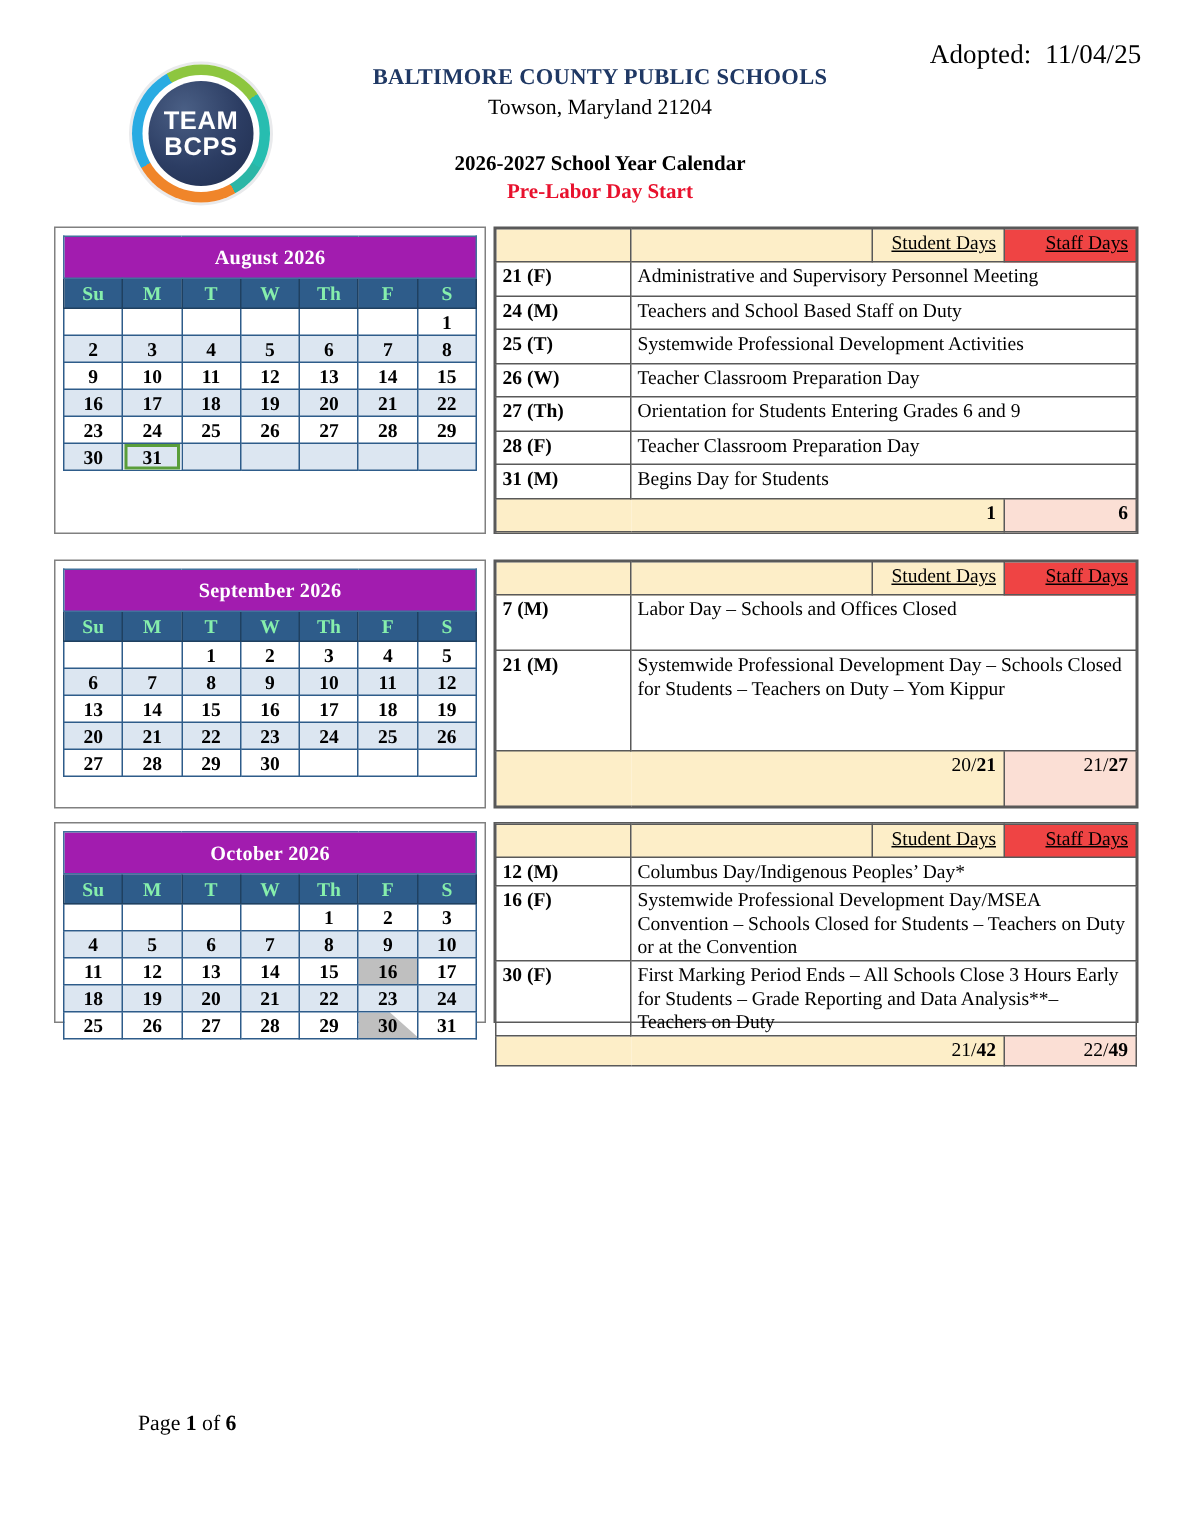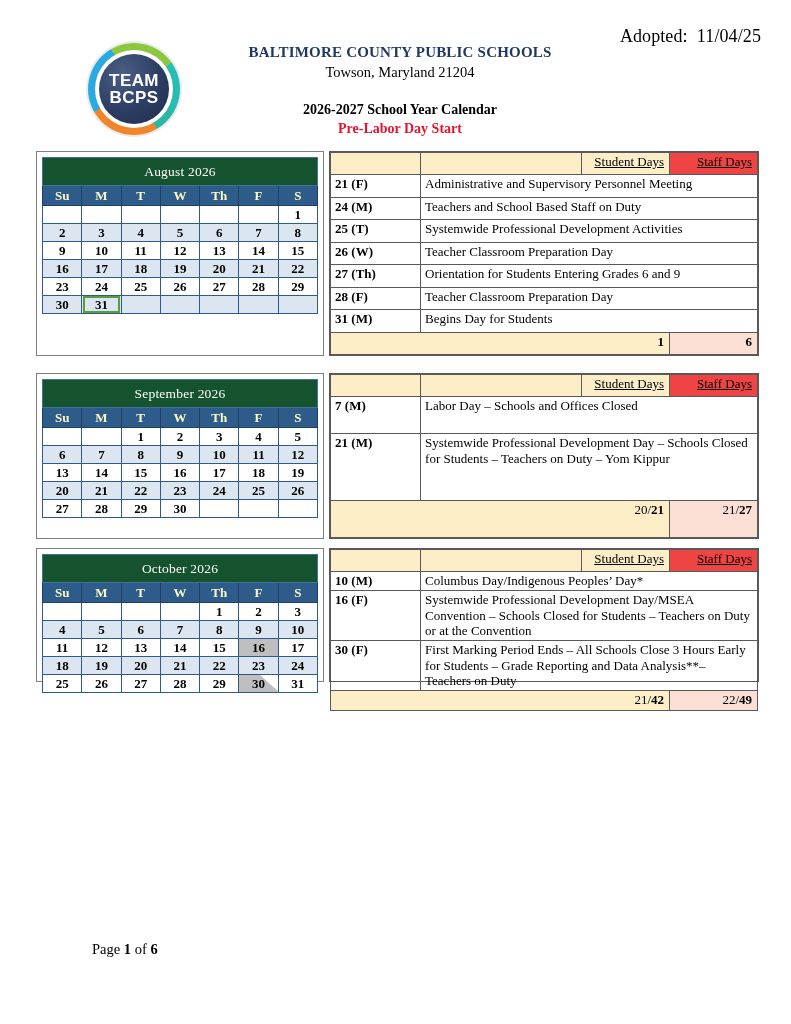--- a/index.html
+++ b/index.html
@@ -145,31 +145,31 @@
   }
   table.cal td, table.cal th {
     border: 1px solid #2e5c8a;
     text-align: center;
     font-weight: bold;
     font-size: 13px;
     height: 17px;
     padding: 0;
   }
   table.cal .month-title {
-    background: #14532d;
+    background: #a21caf;
     color: #ffffff;
     font-size: 13.5px;
-    font-weight: normal;
+    font-weight: bold;
     height: 27px;
     border: 1px solid #41719c;
     letter-spacing: .2px;
   }
   table.cal th.dow {
     background: #2e5c8a;
-    color: #fef9c3;
+    color: #86efac;
     font-size: 13px;
     height: 19px;
     border: 1px solid #1f4060;
   }
   table.cal td.d { background: #ffffff; }
   table.cal tr.alt td.d { background: #dce6f1; }
   table.cal td.gray { background: #bfbfbf; }
   table.cal td.half {
     background: #bfbfbf;
     position: relative;
@@ -582,21 +582,21 @@
           <col style="width:88px">
         </colgroup>
         <tbody>
           <tr>
             <td class="hdr-blank"></td>
             <td class="hdr-blank"></td>
             <td class="hdr-student"><span class="hdr-label">Student Days</span></td>
             <td class="hdr-staff"><span class="hdr-label">Staff Days</span></td>
           </tr>
           <tr>
-            <td class="ev-date">10 (M)</td>
+            <td class="ev-date">12 (M)</td>
             <td class="ev-desc" colspan="3">Columbus Day/Indigenous Peoples’ Day*</td>
           </tr>
           <tr>
             <td class="ev-date">16 (F)</td>
             <td class="ev-desc" colspan="3">Systemwide Professional Development Day/MSEA Convention – Schools Closed for Students – Teachers on Duty or at the Convention</td>
           </tr>
           <tr>
             <td class="ev-date">30 (F)</td>
             <td class="ev-desc" colspan="3">First Marking Period Ends – All Schools Close 3 Hours Early for Students – Grade Reporting and Data Analysis**– Teachers on Duty</td>
           </tr>

